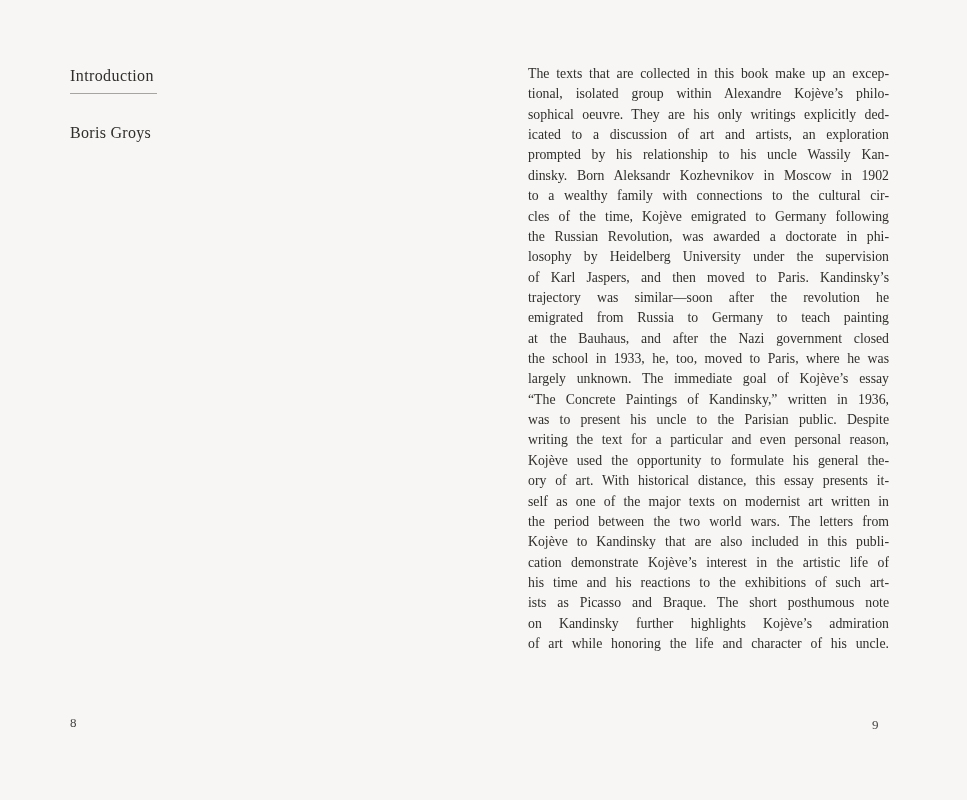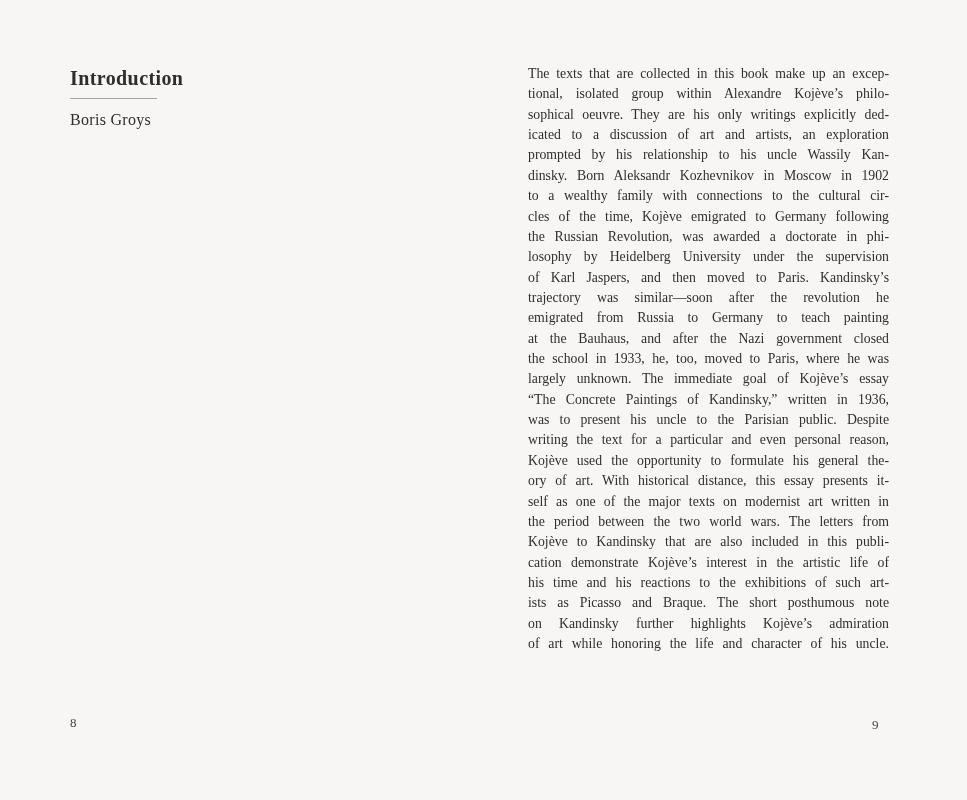--- a/index.html
+++ b/index.html
@@ -23,34 +23,33 @@
   }
   .left-page  { left: 0;   width: 483px; }
   .right-page { left: 470px; width: 484px; }
 
   .heading-block {
     position: absolute;
     left: 70px;
     top: 66px;
   }
   .chapter-title {
-    font-size: 20px;
+    font-size: 16px;
     line-height: 1.25;
     letter-spacing: 0.4px;
     color: var(--ink, #302e2b);
-    font-weight: bold;
   }
   .title-rule {
     width: 87px;
     height: 0;
     border-bottom: 1px solid var(--rule, #a7a5a2);
     margin-top: 7px;
   }
   .author {
-    margin-top: 12px;
+    margin-top: 30px;
     font-size: 16px;
     letter-spacing: 0.3px;
     color: var(--ink, #302e2b);
   }
 
   .body-text {
     position: absolute;
     left: 58px;  
     top: 63px;
     width: 380px;

